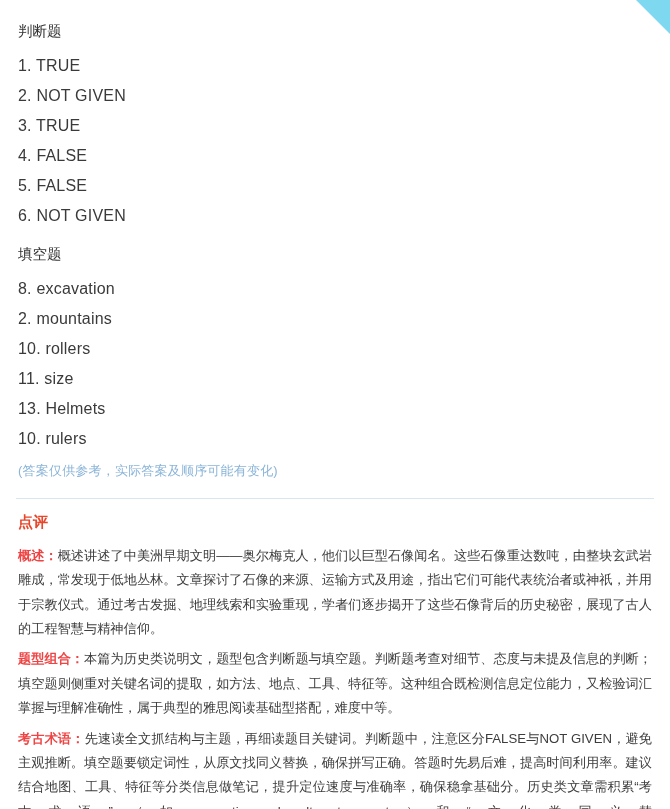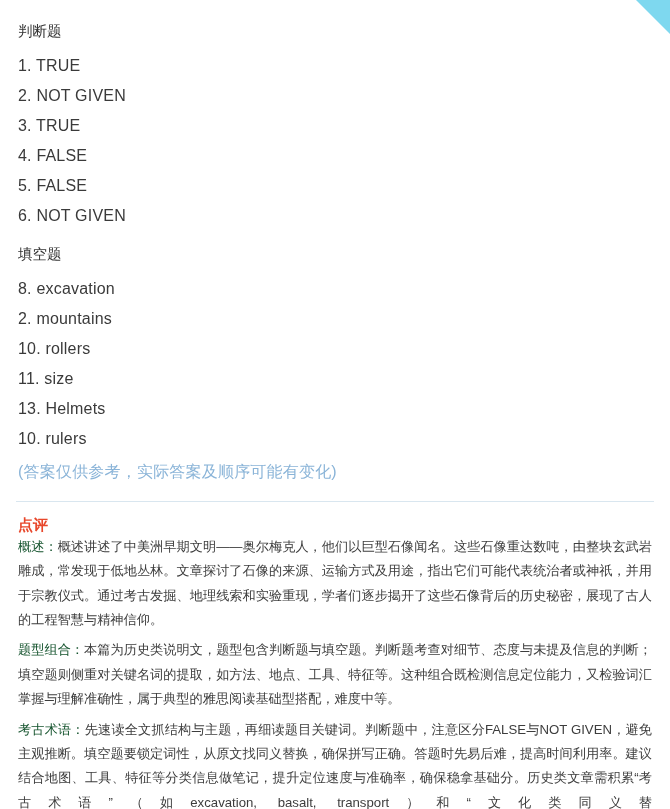--- a/index.html
+++ b/index.html
@@ -48,52 +48,53 @@
     font-size: 16px;
     color: #3a3a3a;
     line-height: 1.0;
     padding: 7px 0;
     letter-spacing: 0.2px;
   }
   .gap {
     height: 14px;
   }
   .note {
-    font-size: 16px;
+    font-size: 13px;
     color: #8ab4d8;
     padding-top: 8px;
     padding-bottom: 2px;
     letter-spacing: 0.2px;
   }
   .divider {
     height: 1px;
     background: #d9e6ef;
     margin: 10px 16px 0 16px;
   }
   .comment-block {
     padding: 14px 18px 16px 18px;
   }
   .comment-title {
     color: #e8472b;
     font-weight: bold;
     font-size: 15px;
+    margin-bottom: 12px;
   }
   .para {
     font-size: 13.2px;
     line-height: 1.85;
     color: #3d3d3d;
     margin-bottom: 2px;
     text-align: justify;
   }
   .para + .para {
     margin-top: 6px;
   }
   .label {
-    font-weight: normal;
-    color: #14532d;
+    font-weight: bold;
+    color: #ef4444;
   }
 </style>
 </head>
 <body>
 
 <div class="page">
 
   <div class="corner-triangle"></div>
 
   <div class="answers-block">

